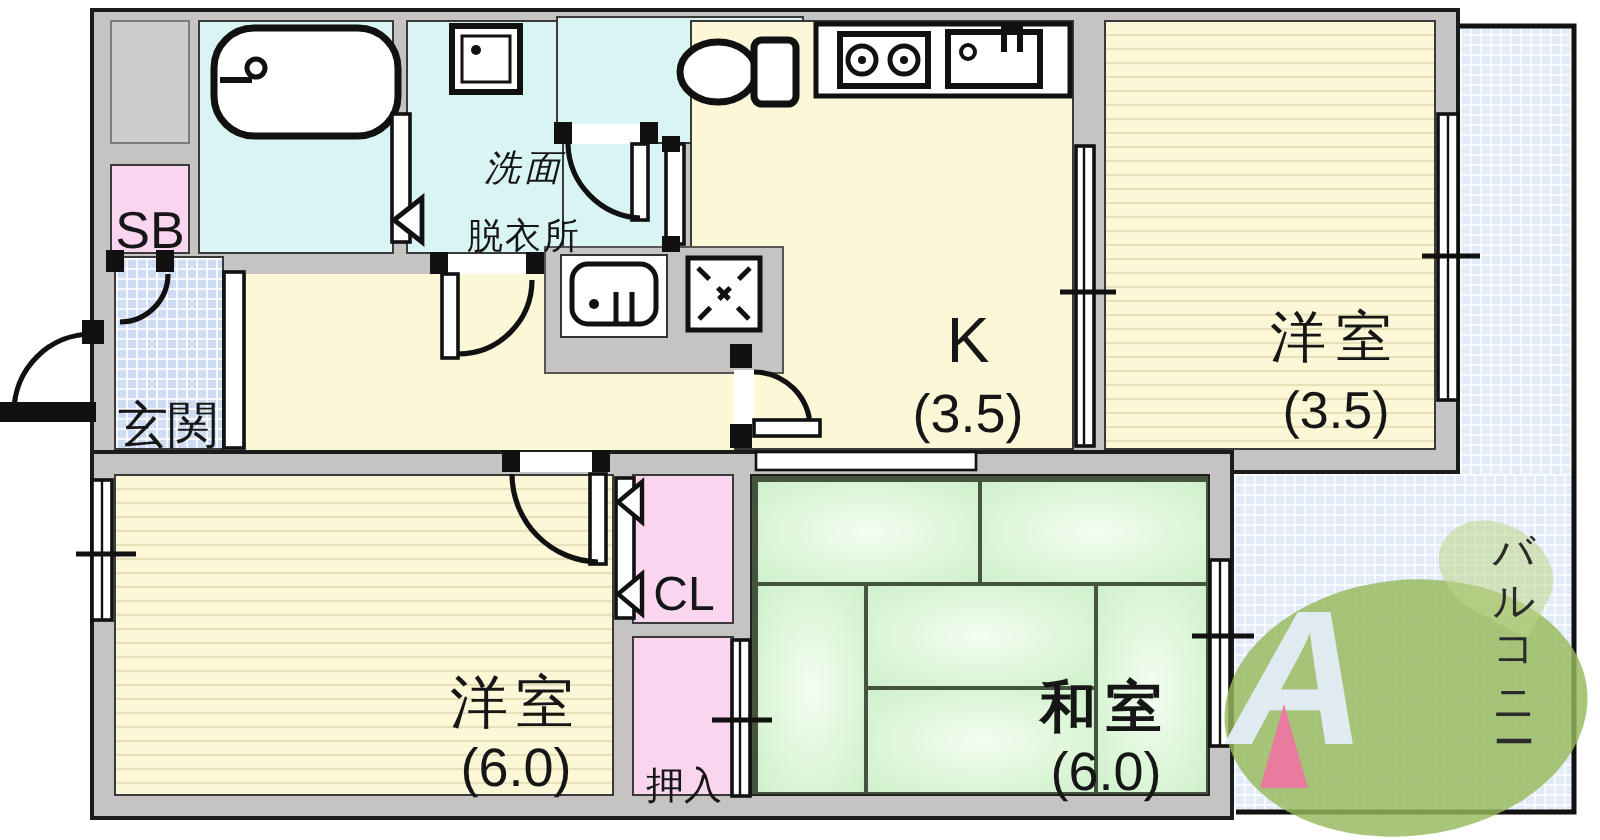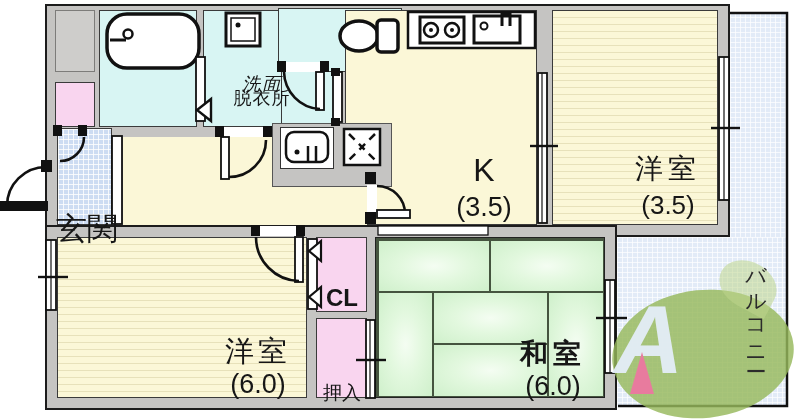--- a/index.html
+++ b/index.html
@@ -196,28 +196,29 @@
       <path d="M321,241 L309,251 L321,261 Z" fill="#fff" stroke="#111" stroke-width="2.2"></path>
       <path d="M321,287 L309,297 L321,307 Z" fill="#fff" stroke="#111" stroke-width="2.2"></path>
     </g>
   </svg>
 
   <div id="logo-blob" style="left:612px;top:290px;width:182px;height:128px;"></div>
   <div id="logo-leaf" style="left:718px;top:262px;width:60px;height:46px;"></div>
   <div class="logo-txt" style="left:614px;top:292px;font-size:96px;">A</div>
   <div id="logo-tri" style="left:630px;top:352px;width:24px;height:42px;"></div>
 
-  <div class="lbl c" style="left:56px;top:196px;width:56px;font-size:31px;margin-top:12px;">玄関</div>
+  <div class="lbl c" style="left:53px;top:100px;width:44px;font-size:26px;">SB</div>
+  <div class="lbl c" style="left:56px;top:196px;width:56px;font-size:25px;">玄関</div>
   <div class="lbl c" style="left:222px;top:72px;width:80px;font-size:18px;letter-spacing:2px;font-style:italic;">洗面</div>
-  <div class="lbl c" style="left:222px;top:86px;width:80px;font-size:18px;letter-spacing:1px;">脱衣所</div>
+  <div class="lbl c" style="left:222px;top:106px;width:80px;font-size:18px;letter-spacing:1px;">脱衣所</div>
   <div class="lbl c" style="left:440px;top:152px;width:88px;font-size:32px;">K</div>
   <div class="lbl c" style="left:440px;top:192px;width:88px;font-size:27px;">(3.5)</div>
   <div class="lbl c" style="left:620px;top:150px;width:96px;font-size:28px;letter-spacing:5px;">洋室</div>
   <div class="lbl c" style="left:620px;top:190px;width:96px;font-size:26px;">(3.5)</div>
   <div class="lbl c" style="left:210px;top:332px;width:96px;font-size:29px;letter-spacing:4px;">洋室</div>
   <div class="lbl c" style="left:210px;top:369px;width:96px;font-size:27px;">(6.0)</div>
   <div class="lbl c" style="left:505px;top:335px;width:96px;font-size:28px;letter-spacing:5px;font-weight:bold;">和室</div>
   <div class="lbl c" style="left:505px;top:371px;width:96px;font-size:27px;">(6.0)</div>
-  <div class="lbl c" style="left:318px;top:284px;width:48px;font-size:24px;font-weight:bold;">CL</div>
+  <div class="lbl c" style="left:318px;top:284px;width:48px;font-size:24px;">CL</div>
   <div class="lbl c" style="left:318px;top:380px;width:48px;font-size:19px;text-align:center;">押入</div>
   <div class="lbl" id="balcony-label" style="left:742px;top:252px;height:145px;font-size:21px;color:#2b2b2b;">バルコニー</div>
 
 </div>
 
 </body></html>

